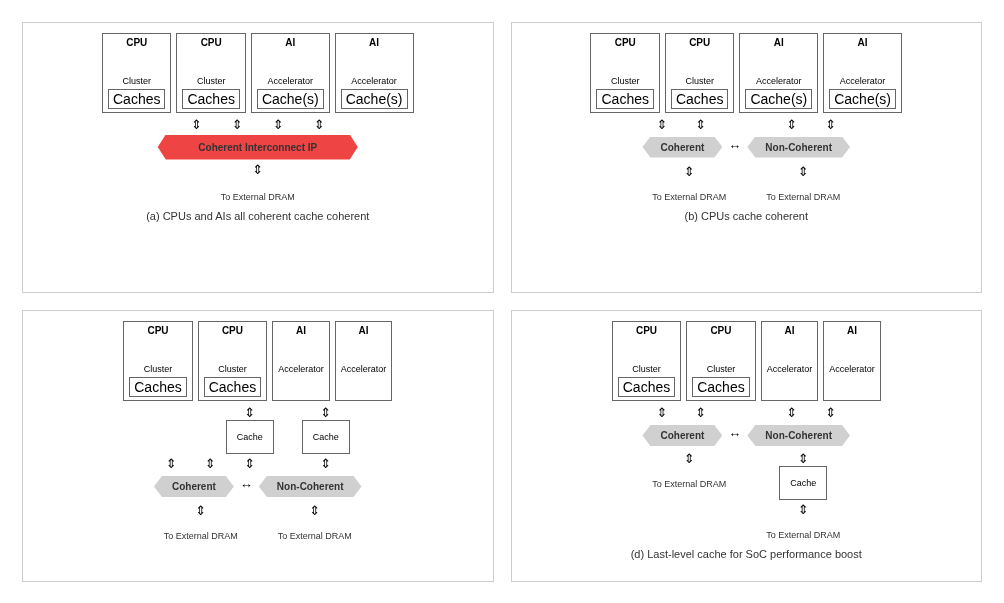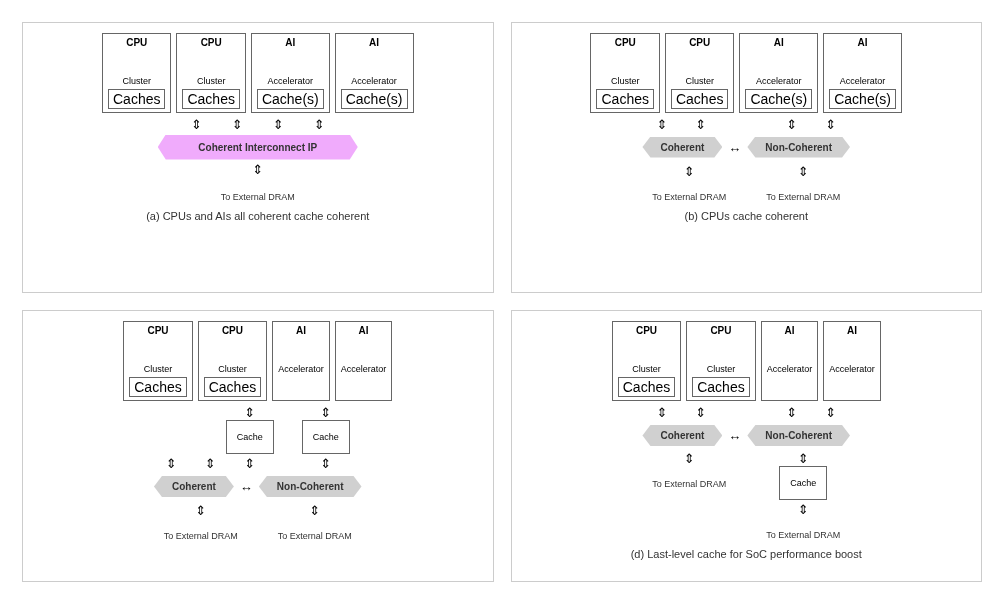--- a/index.html
+++ b/index.html
@@ -72,40 +72,39 @@
       background: #d0d0d0;
       clip-path: polygon(8px 0%, calc(100% - 8px) 0%, 100% 50%, calc(100% - 8px) 100%, 8px 100%, 0% 50%);
       padding: 5px 18px;
       font-size: 10px;
       font-weight: bold;
       text-align: center;
       color: #333;
       min-width: 70px;
     }
     .interconnect-banner {
-      background: #f0abfc;
+      background: #ef4444;
       clip-path: polygon(8px 0%, calc(100% - 8px) 0%, 100% 50%, calc(100% - 8px) 100%, 8px 100%, 0% 50%);
       padding: 7px 30px;
       font-size: 10px;
       font-weight: bold;
       text-align: center;
       color: #333;
       width: 200px;
     }
     .external-dram {
       font-size: 9px;
       color: #333;
       margin-top: 13px;
       margin-bottom: 2px;
     }
     
     .banner-row {
       display: flex;
       flex-direction: row;
-      align-items: center;
       gap: 6px;
       margin-bottom: 3px;
       margin-top: 2px;
     }
     .dram-row {
       display: flex;
       flex-direction: row;
       gap: 40px;
       margin-top: 3px;
     }

